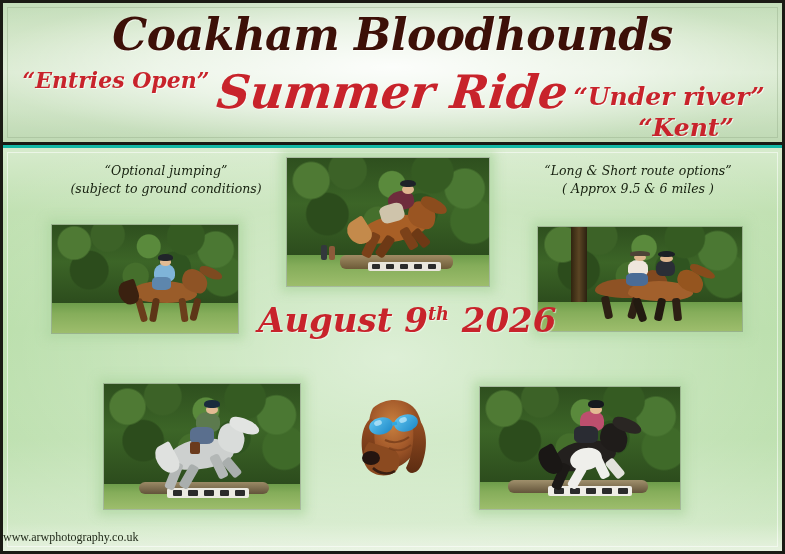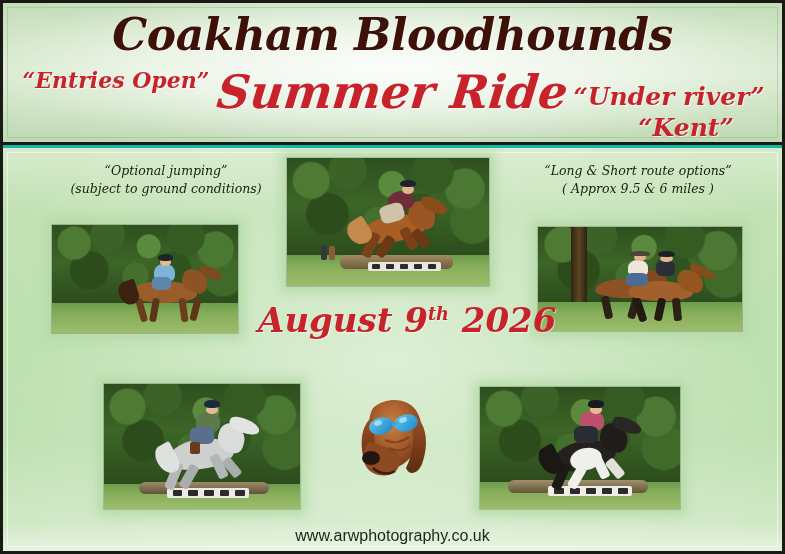--- a/index.html
+++ b/index.html
@@ -170,23 +170,23 @@
   .date-text sup {
     font-size: 0.52em;
     vertical-align: super;
     margin: 0 1px 0 0;
   }
 
   .footer-text {
     position: absolute;
     left: 0; right: 0;
     bottom: 6px;
-    text-align: center;
-    font-family: Liberation Sans, sans-serif;
-    font-size: 16px;
+    text-align: left;
+    font-family: Liberation Serif, serif;
+    font-size: 12px;
     color: #1d2616;
     z-index: 12;
   }
 
   
   .photo {
     position: absolute;
     overflow: hidden;
     box-sizing: border-box;
     border: 1px solid rgba(30,40,24,0.25);

